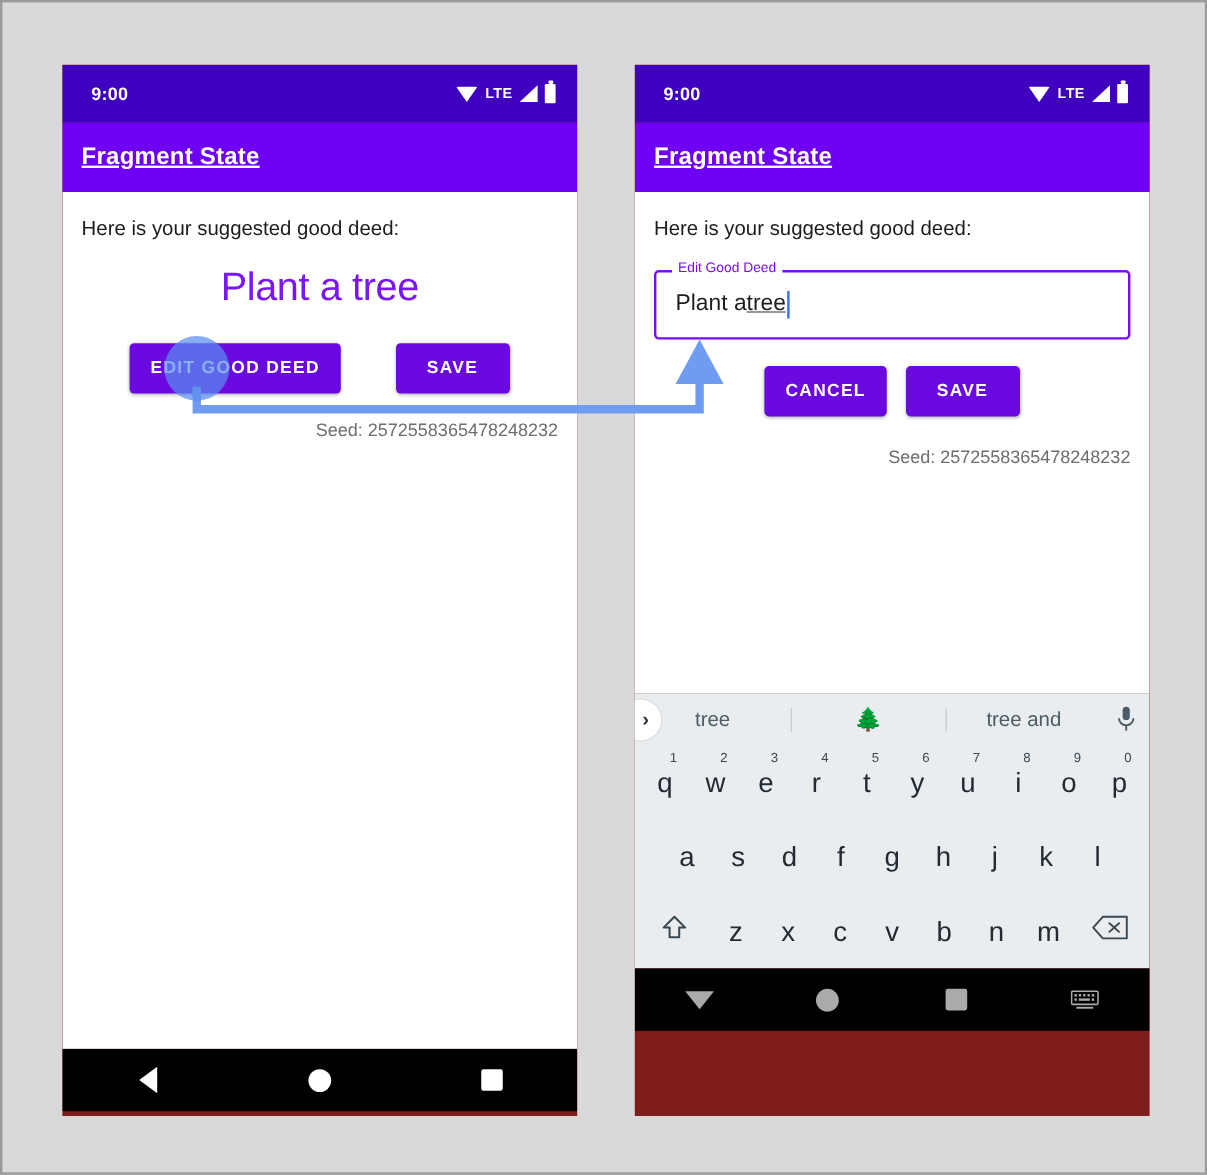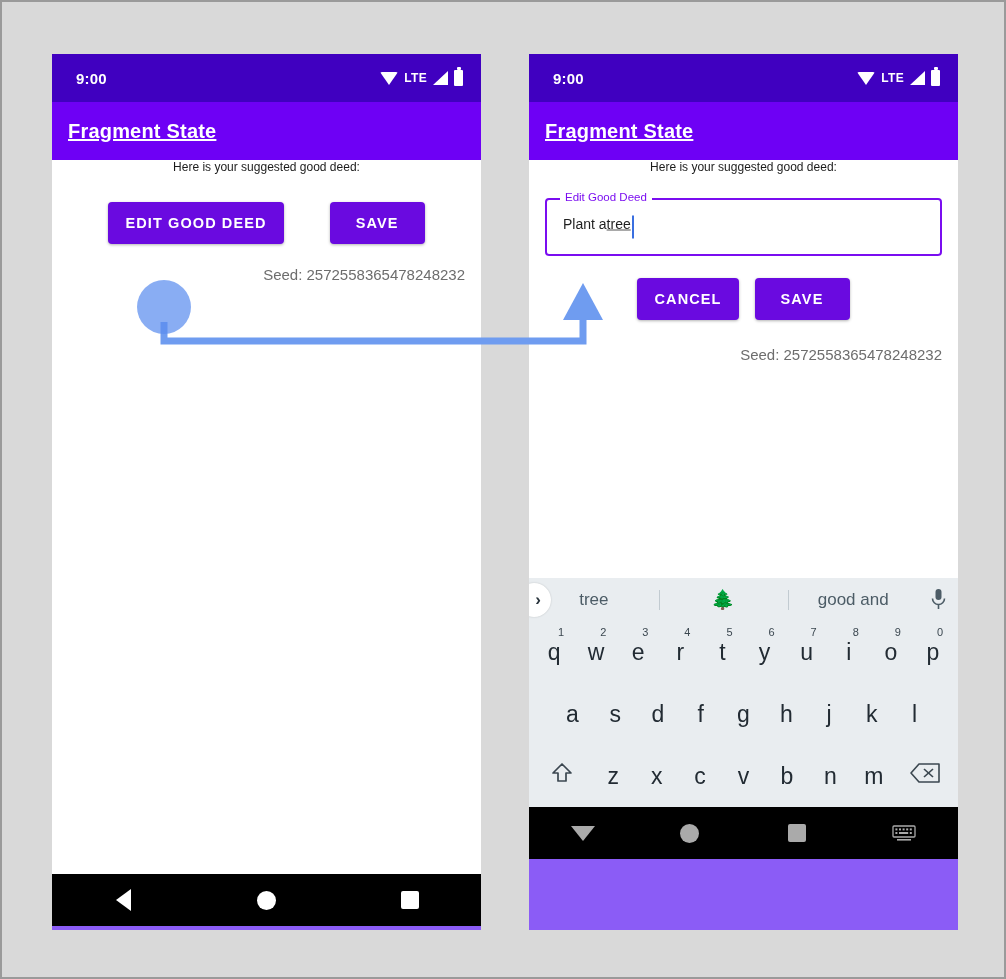--- a/index.html
+++ b/index.html
@@ -16,21 +16,21 @@
     width: 1006px; height: 979px;
     background: #d9d9d9;
     box-sizing: border-box;
     border: 2px solid #9a9a9a;
     overflow: hidden;
   }
 
   
   .phone {
     position: absolute;
-    background: #8b5cf6;
+    background: #7f1d1d;
     overflow: hidden;
   }
   #phone-left  { left: 50px;  top: 52px; width: 429px; height: 876px; }
   #phone-right { left: 527px; top: 52px; width: 429px; height: 876px; }
 
   
   .status-bar {
     height: 48px;
     background: #4000c0;
     display: flex;
@@ -87,23 +87,23 @@
   .content {
     position: relative;
     background: #ffffff;
     padding: 0 16px;
     box-sizing: border-box;
   }
   #content-left  { height: 714px; }
   #content-right { height: 418px; }
 
   .prompt-text {
-    text-align: center;
-    font-size: 12px;
+    font-size: 17px;
     color: #1c1c1c;
+    padding-top: 21px;
   }
   .deed-display {
     text-align: center;
     font-size: 33px;
     color: #7a16f2;
     margin-top: 19px;
     letter-spacing: -0.3px;
   }
 
   
@@ -152,21 +152,21 @@
     top: -9px; left: 13px;
     background: #ffffff;
     padding: 0 5px;
     font-size: 11.5px;
     color: #7a0df0;
   }
   .tf-value {
     position: absolute;
     left: 16px; top: 50%;
     transform: translateY(-50%);
-    font-size: 14px;
+    font-size: 19px;
     color: #1f1f1f;
     display: flex;
     align-items: baseline;
   }
   .tf-misspell {
     text-decoration: underline;
     text-decoration-color: #555;
   }
   .tf-caret {
     display: inline-block;
@@ -306,20 +306,21 @@
         <div class="ico-battery"></div>
       </div>
     </div>
 
     <div class="app-bar">
       <div class="app-title">Fragment State</div>
     </div>
 
     <div class="content" id="content-left">
       <div class="prompt-text">Here is your suggested good deed:</div>
+      <div class="deed-display">Plant a tree</div>
 
       <div class="button-row" id="row-left">
         <button class="m-button">EDIT GOOD DEED</button>
         <button class="m-button">SAVE</button>
       </div>
 
       <div class="seed-text" id="seed-left">Seed: 2572558365478248232</div>
     </div>
 
     <div class="nav-bar" id="nav-left">
@@ -372,21 +373,21 @@
     </div>
 
     <div class="keyboard">
 
       <div class="suggest-bar">
         <div class="sg-expand">
             <span>›</span>
           </div>
         <div class="sg-item">tree</div>
         <div class="sg-item sg-emoji">🌲</div>
-        <div class="sg-item">good and</div>
+        <div class="sg-item">tree and</div>
         <div class="sg-mic">
           <svg width="17" height="23" viewBox="0 0 17 23">
             <rect x="5.5" y="1" width="6" height="11" rx="3" fill="#4c5c66"></rect>
             <path d="M2.5 10.5a6 6 0 0 0 12 0" fill="none" stroke="#4c5c66" stroke-width="1.6"></path>
             <line x1="8.5" y1="16.5" x2="8.5" y2="21" stroke="#4c5c66" stroke-width="1.6"></line>
           </svg>
         </div>
       </div>
 
       <div class="kb-row row1">

